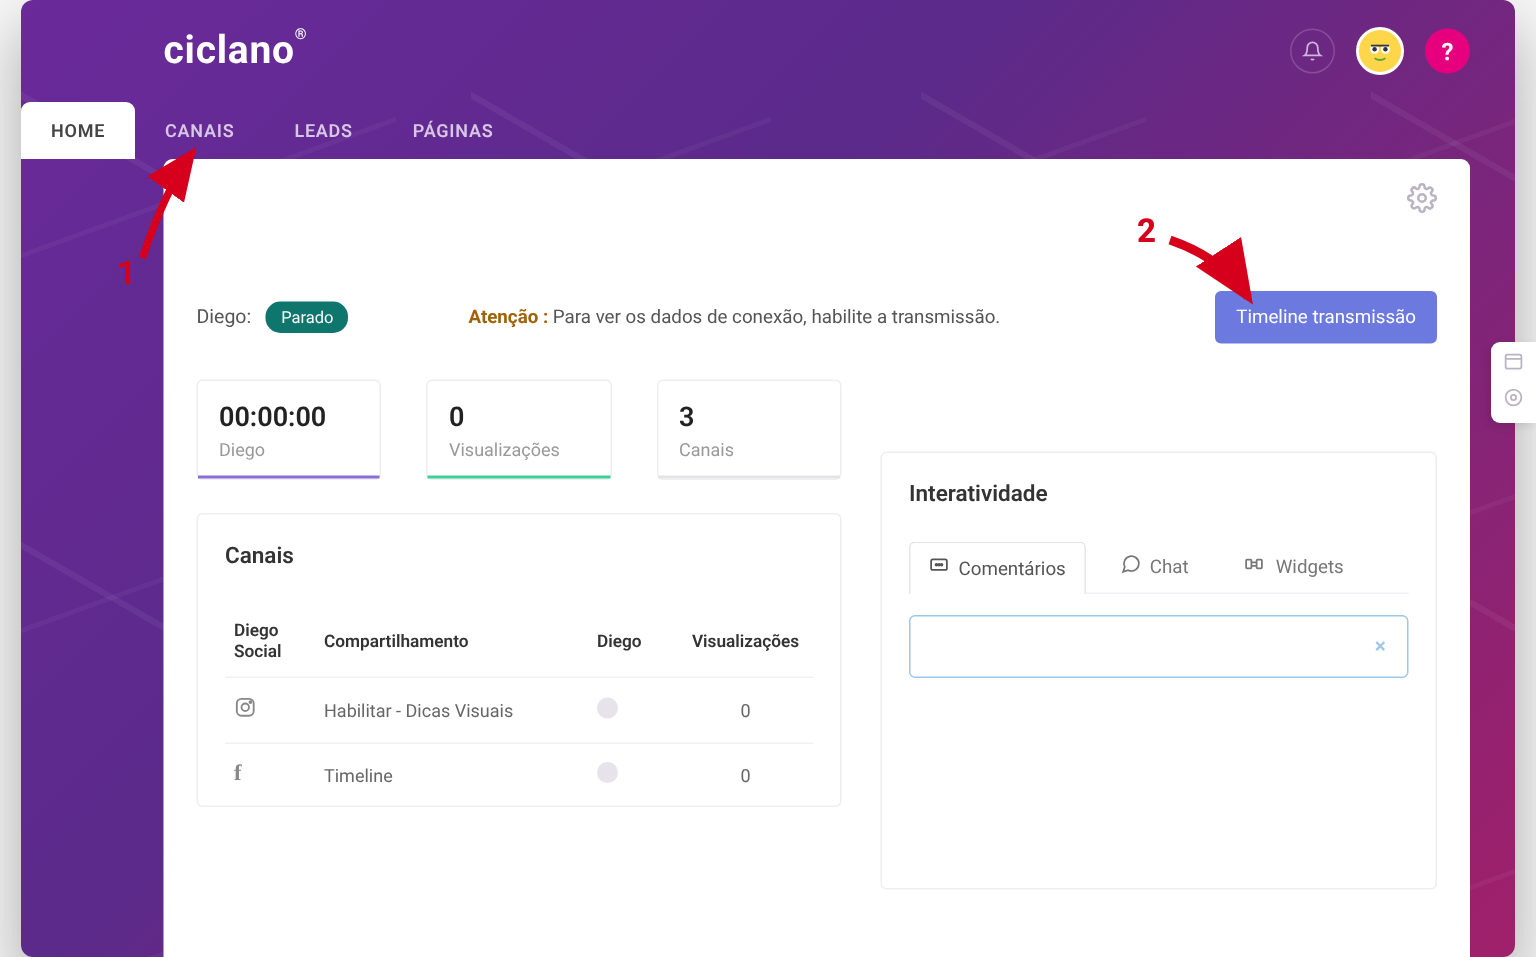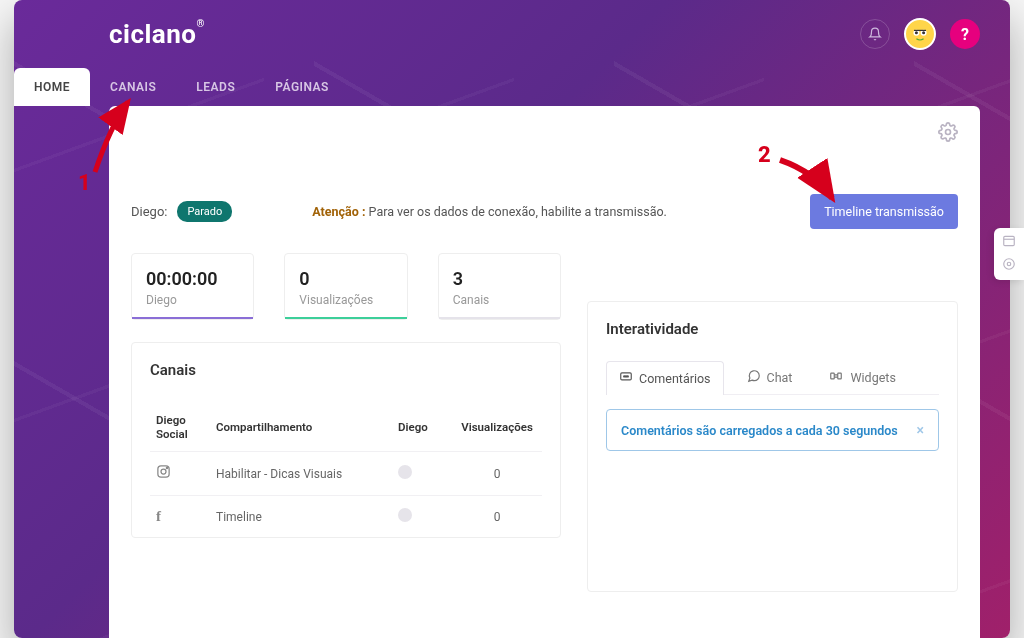--- a/index.html
+++ b/index.html
@@ -394,21 +394,20 @@
             <div class="itab">
               <span><svg width="16" height="14" viewBox="0 0 24 24" fill="none" stroke="currentColor" stroke-width="2">
                     <rect x="3" y="7" width="6" height="10" rx="1"></rect>
                     <rect x="15" y="7" width="6" height="10" rx="1"></rect>
                     <path d="M9 10h6M9 14h6"></path>
                   </svg></span>
               <span>Widgets</span>
             </div>
           </div>
           <div class="notice">
-            <span>Comentários são carregados a cada 30 segundos</span>
             <span class="close-x">×</span>
           </div>
         </div>
       </div>
     </div>
   </div>
 </div>
 
 <div class="side-tools">
   <span><svg width="14" height="14" viewBox="0 0 24 24" fill="none" stroke="currentColor" stroke-width="2">

